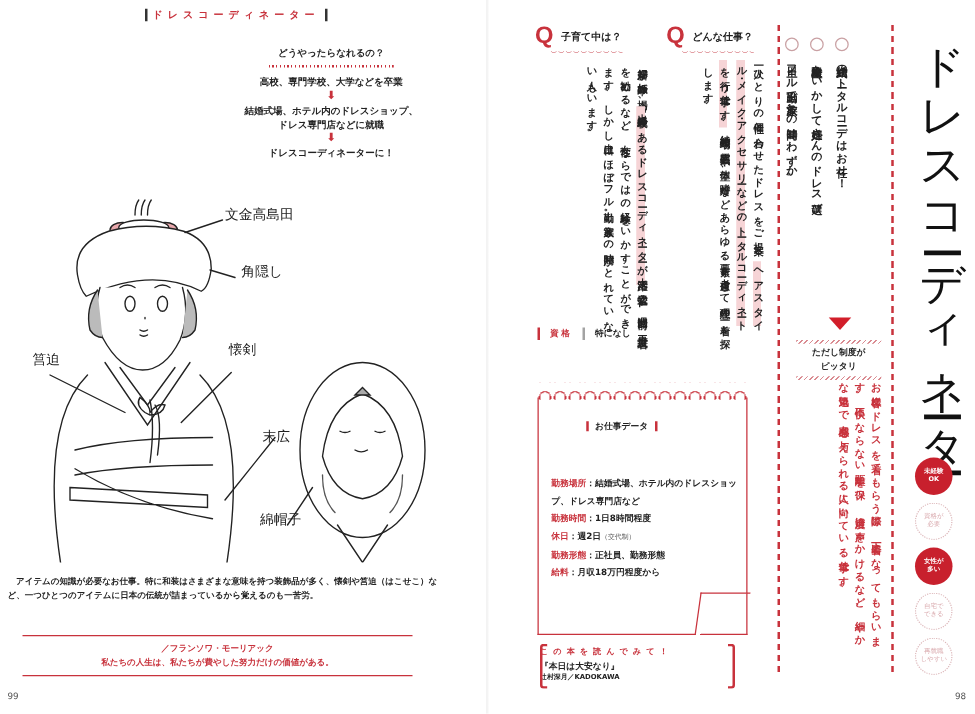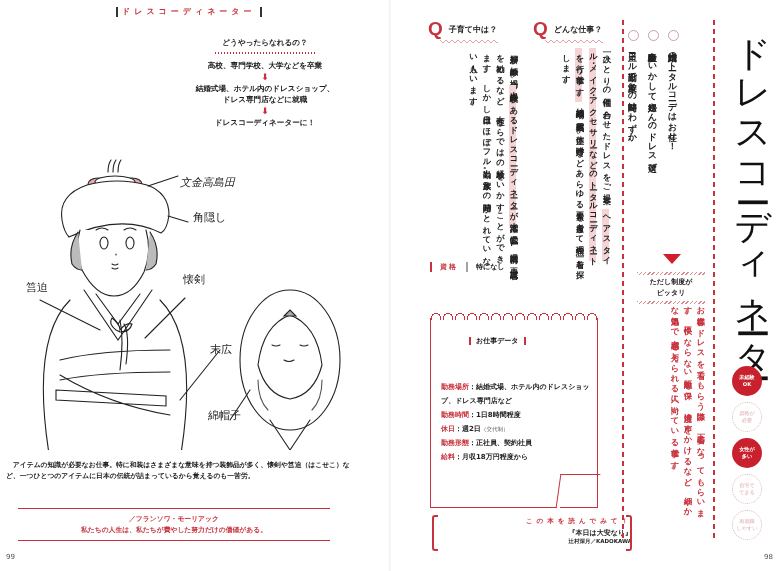--- a/index.html
+++ b/index.html
@@ -45,21 +45,21 @@
   .memo-top { position:absolute; left:-1px; top:-12px; width:168px; height:14px;
     background: radial-gradient(circle at 6px 12px, transparent 4px, #c8323c 4px 5px, transparent 5px) 0 0/12px 14px repeat-x; }
   .memo-title { position:absolute; left:10px; top:18px; font-size:7px; font-weight:bold; }
   .memo-title span { border-left:2px solid #c8323c; border-right:2px solid #c8323c; padding:0 5px;margin-left:28px; }
   .memo-list { position:absolute; left:10px; top:62px; width:150px; font-size:7px; line-height:14px; font-weight:bold; }
   .memo-list .k { color:#c8323c; }
   .memo-list .small { font-size:5.5px; font-weight:normal; color:#555; }
   .memo-fold { position:absolute; right:-1px; bottom:-1px; width:40px; height:34px;
     background:linear-gradient(135deg,#fff 50%, transparent 50%); border-left:1px solid #c8323c; border-top:1px solid #c8323c; transform:skew(-8deg); }
 
-  .book { position:absolute; left:432px; top:515px; width:200px; height:36px; text-align:right; }
+  .book { position:absolute; left:432px; top:515px; width:156px; height:36px; text-align:left; }
   .book .brk { position:absolute; top:0; width:6px; height:36px; border:2px solid #c8323c; }
   .book .brk.l { left:0; border-right:none; border-radius:3px 0 0 3px; }
   .book .brk.r { right:0; border-left:none; border-radius:0 3px 3px 0; }
   .book .t1 { font-size:6.5px; color:#c8323c; letter-spacing:4px; font-weight:bold; margin-top:2px; }
   .book .t2 { font-size:7px; font-weight:bold; margin-top:2px; }
   .book .t3 { font-size:5.5px; font-weight:bold; }
 
   .dash-line { position:absolute; width:2px; background:repeating-linear-gradient(to bottom,#c8323c 0 5px,transparent 5px 9px); }
   .feat { position:absolute; top:30px; left:625px; display:flex; flex-direction:row-reverse; gap:4px; }
   .feat-col { writing-mode:vertical-rl; font-size:8.8px; font-weight:bold; line-height:16px; }
@@ -126,21 +126,21 @@
         <ellipse cx="290" cy="210" rx="50" ry="70" fill="#fff"></ellipse>
         <path d="M258 215 q5 -40 32 -50 q27 10 32 50 q-8 30 -32 34 q-24 -4 -32 -34z" fill="#fff"></path>
         <path d="M284 166 l6 -6 l6 6 z" fill="#aaa"></path>
         <path d="M272 195 q4 2 8 0 M300 195 q4 2 8 0 M284 210 q5 3 10 0"></path>
         <path d="M258 230 q0 20 10 30 M322 230 q0 20 -10 30" stroke="#555"></path>
         <path d="M270 270 l20 30 l20 -30"></path>
 
         <path d="M148 36 l30 -10 M168 66 l20 6 M40 150 l60 30 M185 148 l-40 40 M220 200 l-40 50 M250 240 l-20 30"></path>
       </g>
     </svg>
-    <div class="illus-label" style="left:180px;top:25px;font-style:italic;">文金高島田</div>
+    <div class="illus-label" style="left:180px;top:14px;">文金高島田</div>
     <div class="illus-label" style="left:193px;top:60px;">角隠し</div>
     <div class="illus-label" style="left:26px;top:130px;">筥迫</div>
     <div class="illus-label" style="left:183px;top:122px;">懐剣</div>
     <div class="illus-label" style="left:210px;top:192px;">末広</div>
     <div class="illus-label" style="left:208px;top:258px;">綿帽子</div>
   </div>
 
   <p class="body-text">アイテムの知識が必要なお仕事。特に和装はさまざまな意味を持つ装飾品が多く、懐剣や筥迫（はこせこ）など、一つひとつのアイテムに日本の伝統が詰まっているから覚えるのも一苦労。</p>
 
   <div class="quote">
@@ -178,21 +178,21 @@
     <span>特になし</span>
   </div>
 
   <div class="memo">
     <div class="memo-top"></div>
     <div class="memo-title"><span>お仕事データ</span></div>
     <div class="memo-list">
       <div><span class="k">勤務場所</span>：<span>結婚式場、ホテル内のドレスショップ、ドレス専門店など</span></div>
       <div><span class="k">勤務時間</span>：<span>1日8時間程度</span></div>
       <div><span class="k">休日</span>：<span>週2日</span><span class="small">（交代制）</span></div>
-      <div><span class="k">勤務形態</span>：<span>正社員、契約社員</span></div>
+      <div><span class="k">勤務形態</span>：<span>正社員、勤務形態</span></div>
       <div><span class="k">給料</span>：<span>月収18万円程度から</span></div>
     </div>
     <div class="memo-fold"></div>
   </div>
 
   <div class="book">
     <div class="brk l"></div>
     <div class="brk r"></div>
     <div class="t1">この本を読んでみて！</div>
     <div class="t2">『本日は大安なり』</div>

